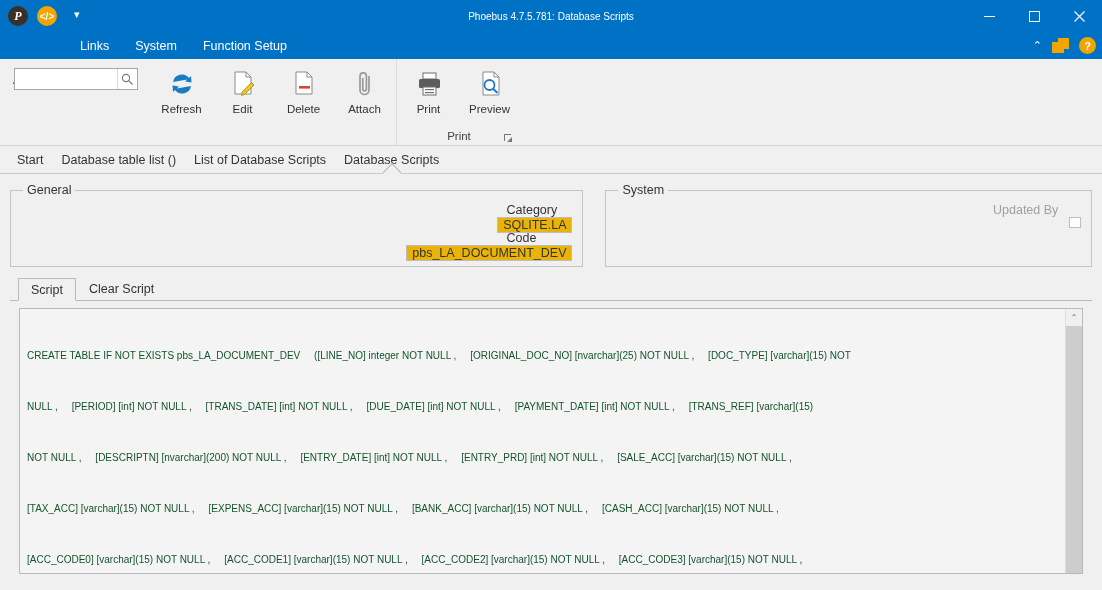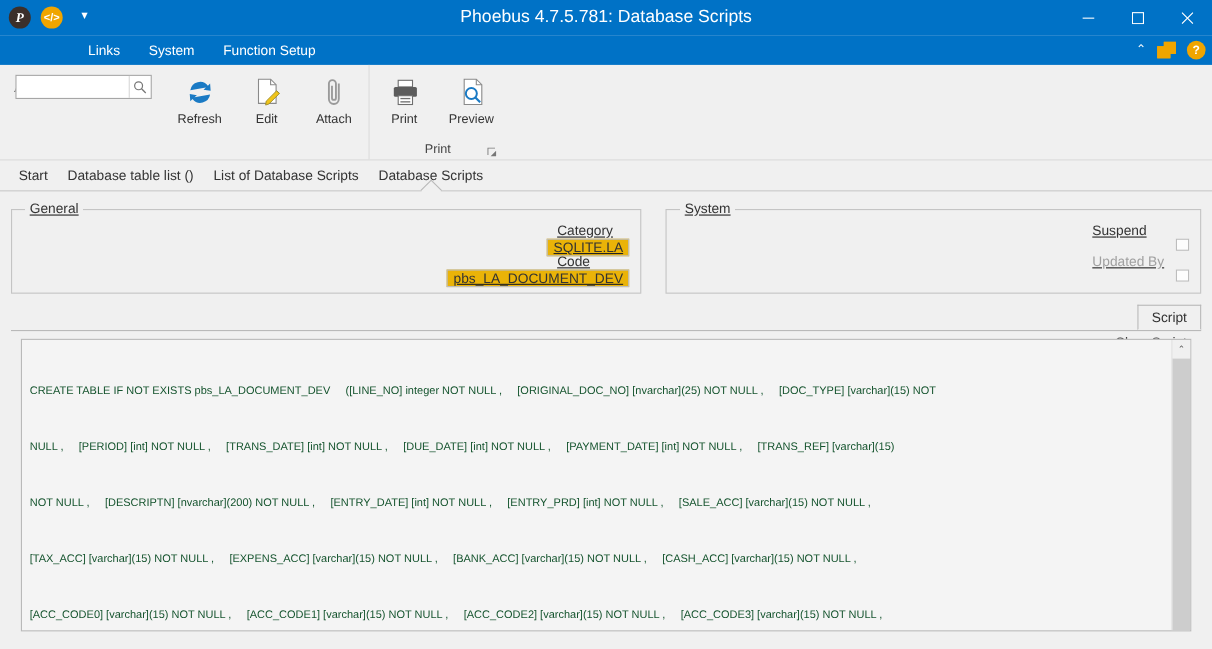--- a/index.html
+++ b/index.html
@@ -39,21 +39,21 @@
   .code-logo { background: #f0a500; color: #fff; font-size: 10px; }
   .qat-more {
     color: #fff; font-size: 11px; margin-left: 8px;
     line-height: 1; padding-bottom: 3px;
   }
   .title-text {
     position: absolute;
     left: 0; right: 0;
     text-align: center;
     color: #fff;
-    font-size: 16px;
+    font-size: 10px;
     pointer-events: none;
   }
   .win-controls {
     position: absolute; right: 0; top: 0;
     display: flex; height: 32px;
   }
   .win-btn {
     width: 45px; height: 32px;
     display: flex; align-items: center; justify-content: center;
     color: #fff;
@@ -200,21 +200,21 @@
     border-top: 1px solid #b8b8b8;
     transform: rotate(45deg);
   }
 
   
   .main {
     padding: 9px 10px 0 10px;
     background: #f0f0f0;
     height: calc(590px - 32px - 27px - 87px - 28px);
   }
-  .panels { display: flex; gap: 22px; text-decoration: underline; }
+  .panels { display: flex; gap: 22px; }
 
   fieldset.grp {
     border: 1px solid #c4c4c4;
     margin: 0; padding: 6px 10px 10px 10px;
     background: transparent;
   }
   fieldset.grp legend {
     font-size: 12.5px;
     color: #333;
     padding: 0 4px;
@@ -256,21 +256,20 @@
   .panel-system .row label { width: 88px; }
 
   
   .scriptarea { margin-top: 10px; }
   .stabs {
     display: flex;
     align-items: flex-end;
     height: 24px;
     border-bottom: 1px solid #b9b9b9;
     padding-left: 8px;
-    flex-direction: column;
   }
   .stab {
     height: 23px;
     line-height: 22px;
     padding: 0 12px;
     font-size: 12.5px;
     color: #333;
     border: 1px solid transparent;
   }
   .stab.active {
@@ -400,20 +399,30 @@
           <svg width="30" height="30" viewBox="0 0 30 30">
             <path d="M7 3 L18 3 L23 8 L23 25 L7 25 Z" fill="#fff" stroke="#8a8a8a" stroke-width="1"></path>
             <path d="M18 3 L18 8 L23 8" fill="none" stroke="#8a8a8a" stroke-width="1"></path>
             <path d="M14 23 L23.5 13.5 L26 16 L16.5 25.5 L13.5 26.5 Z" fill="#f0c419" stroke="#9a8a2a" stroke-width="0.8"></path>
             <path d="M23.5 13.5 L26 16" stroke="#9a8a2a" stroke-width="0.8"></path>
           </svg>
         </span>
         <span class="rbtn-label">Edit</span>
       </div>
 
+      <div class="rbtn">
+        <span class="rbtn-icon">
+          <svg width="30" height="30" viewBox="0 0 30 30">
+            <path d="M7 3 L18 3 L23 8 L23 25 L7 25 Z" fill="#fff" stroke="#8a8a8a" stroke-width="1"></path>
+            <path d="M18 3 L18 8 L23 8" fill="none" stroke="#8a8a8a" stroke-width="1"></path>
+            <rect x="10" y="17" width="11" height="2.6" fill="#d9452b"></rect>
+          </svg>
+        </span>
+        <span class="rbtn-label">Delete</span>
+      </div>
 
       <div class="rbtn">
         <span class="rbtn-icon">
           <svg width="30" height="30" viewBox="0 0 30 30">
             <path d="M19 7 L19 21 A4.5 4.5 0 0 1 10 21 L10 7 A3.2 3.2 0 0 1 16.4 7 L16.4 20 A1.8 1.8 0 0 1 12.8 20 L12.8 9" fill="none" stroke="#9a9a9a" stroke-width="1.7"></path>
           </svg>
         </span>
         <span class="rbtn-label">Attach</span>
       </div>
 
@@ -480,24 +489,20 @@
       </div>
       <div class="row">
         <label>Code</label>
         <div class="fld">pbs_LA_DOCUMENT_DEV</div>
       </div>
     </fieldset>
 
     <fieldset class="grp panel-system">
       <legend>System</legend>
       <div class="row">
-        <label>Suspend</label>
-        <div class="fld empty"></div>
-      </div>
-      <div class="row">
         <label class="dim">Updated By</label>
         <div class="fld empty"></div>
       </div>
     </fieldset>
 
   </div>
 
   <div class="scriptarea">
     <div class="stabs">
       <div class="stab active">Script</div>

